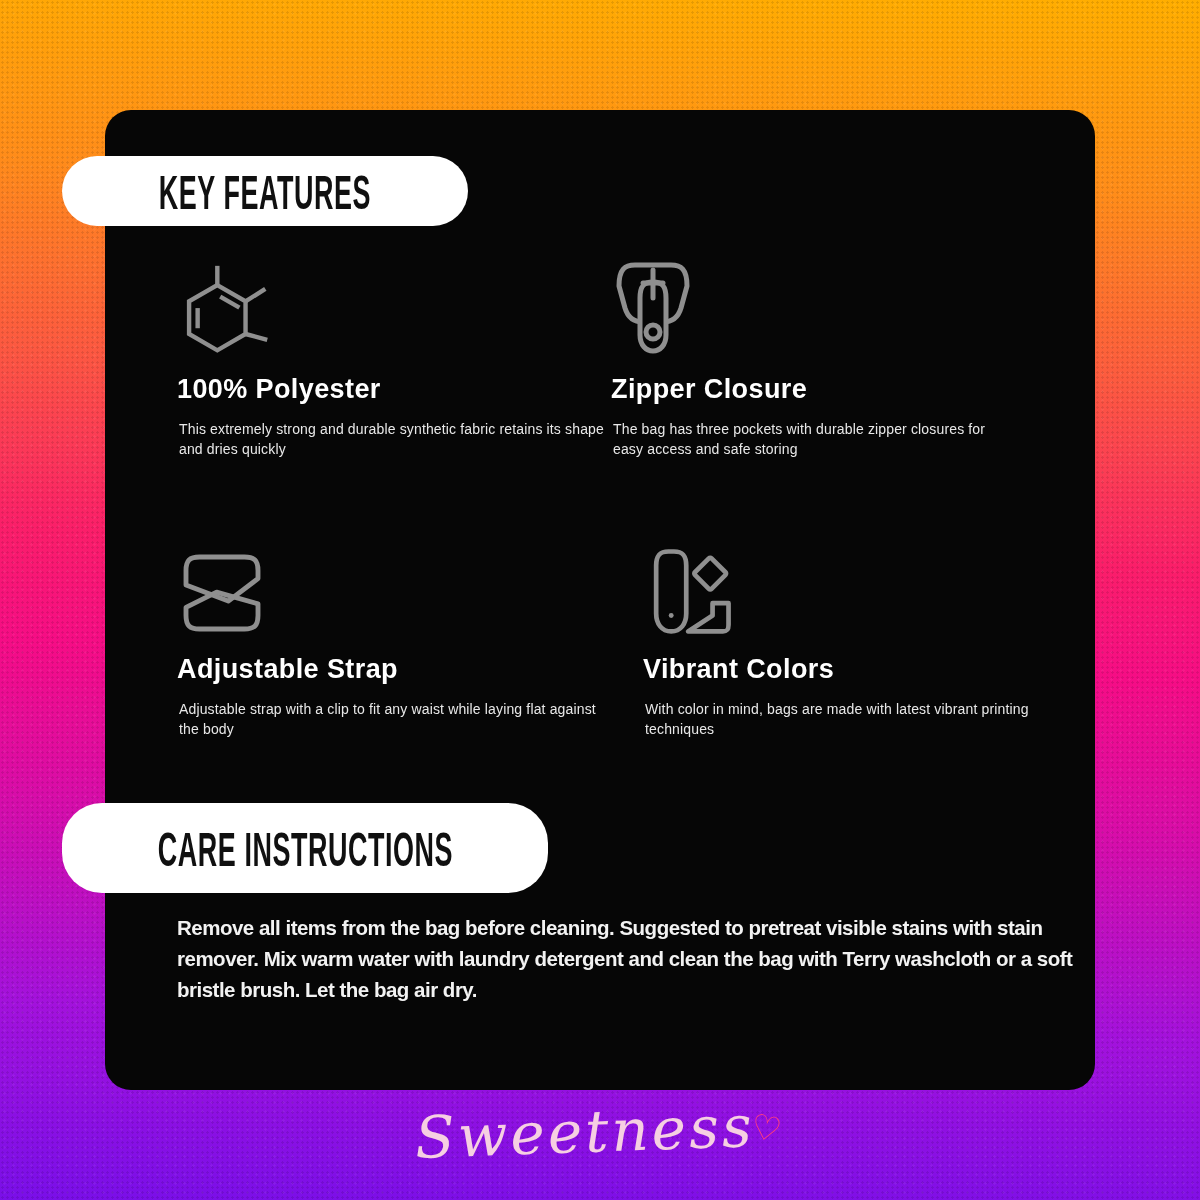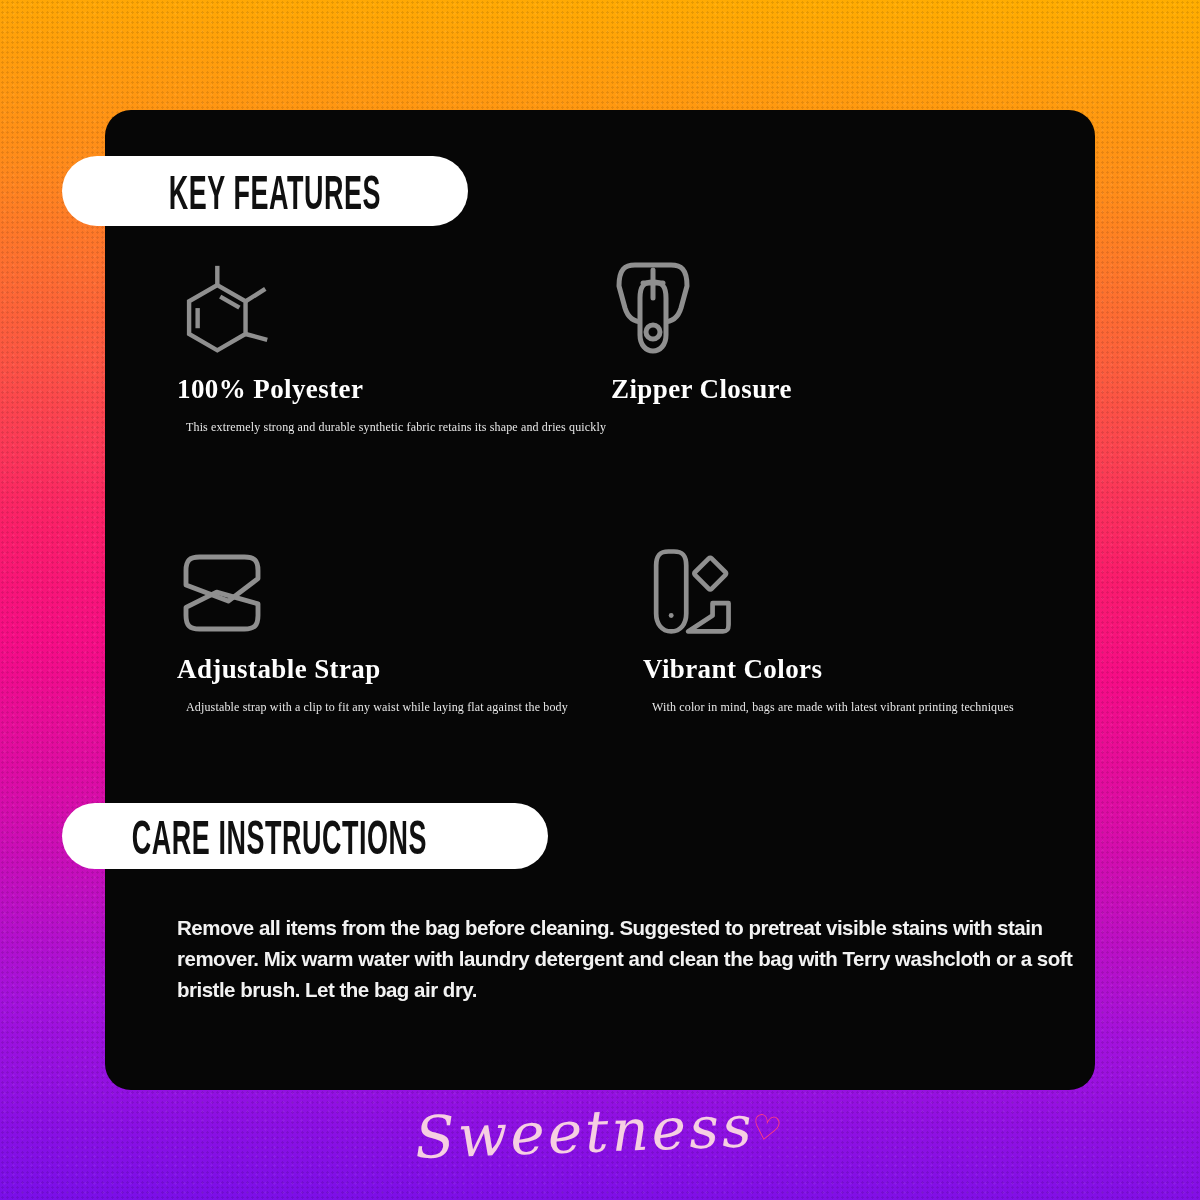--- a/index.html
+++ b/index.html
@@ -37,60 +37,60 @@
     width: 990px; height: 980px;
     background: #060606;
     border-radius: 26px;
   }
 
   
   .pill {
     position: absolute;
     background: #ffffff;
     border-radius: 40px;
-    display: flex; align-items: center; justify-content: flex-end;
+    display: flex; align-items: center; justify-content: center;
     z-index: 5;
   }
   .pill-key  { left: 62px; top: 156px; width: 406px; height: 70px; }
-  .pill-care { left: 62px; top: 803px; width: 486px; height: 66px; }
+  .pill-care { left: 62px; top: 803px; width: 486px; height: 90px; }
   .pill-text {
     font-weight: 700;
     font-size: 49px;
     line-height: 1;
     color: #101010;
     white-space: nowrap;
     letter-spacing: 1px;
     transform: scaleX(0.55);
     transform-origin: center center;
     padding-top: 2px;
   }
 
   
-  .feature { position: absolute; font-family: Liberation Serif, serif; }
+  .feature { position: absolute; }
   .feature.f1 { left: 72px;  top: 148px; width: 440px; }
   .feature.f2 { left: 506px; top: 148px; width: 396px; }
   .feature.f3 { left: 72px;  top: 428px; width: 440px; }
   .feature.f4 { left: 538px; top: 428px; width: 396px; }
 
   .icon-box {
     height: 100px;
     display: flex; align-items: flex-end;
   }
   .icon-box svg { display: block; }
 
   .feature h3 {
     margin: 16px 0 14px 0;
     font-size: 27px;
     font-weight: 700;
     color: #ffffff;
     letter-spacing: 0.4px;
   }
   .feature p {
-    margin: 9px;
-    font-size: 12px;
+    margin: 2px;
+    font-size: 14px;
     line-height: 1.43;
     font-weight: 400;
     color: #e8e8e8;
     letter-spacing: 0.15px;
   }
 
   
   .care-text {
     position: absolute;
     left: 72px; top: 781px;   
@@ -156,20 +156,21 @@
       <div class="icon-box">
         <svg width="84" height="100" viewBox="0 0 84 100" fill="none" stroke="#8f8f8f" stroke-width="5" stroke-linejoin="round" stroke-linecap="round">
           <path d="M8,28 C8,11 14,7 24,7 L60,7 C70,7 76,11 76,28 L70,50 C67,60 60,64 52,64 L32,64 C24,64 17,60 14,50 Z"></path>
           <path d="M29,40 C29,28 33,24 42,24 C51,24 55,28 55,40 L55,77 C55,87 49,93 42,93 C35,93 29,87 29,77 Z" fill="#060606"></path>
           <circle cx="42" cy="74" r="7"></circle>
           <line x1="42" y1="12" x2="42" y2="40"></line>
           <line x1="32" y1="25" x2="52" y2="25"></line>
         </svg>
       </div>
       <h3>Zipper Closure</h3>
+      <p>The bag has three pockets with durable zipper closures for easy access and safe storing</p>
     </div>
 
     <div class="feature f3">
       <div class="icon-box">
         <svg width="90" height="90" viewBox="0 0 100 100" fill="none" stroke="#8f8f8f" stroke-width="5.4" stroke-linejoin="round" stroke-linecap="round">
           <path d="M10,41 L10,25 C10,14 14,10 25,10 L75,10 C86,10 90,14 90,25 L90,34 L57,59 L10,41 Z"></path>
           <path d="M90,62 L90,75 C90,86 86,90 75,90 L25,90 C14,90 10,86 10,75 L10,66 L44,49 L90,62 Z"></path>
         </svg>
       </div>
       <h3>Adjustable Strap</h3>

